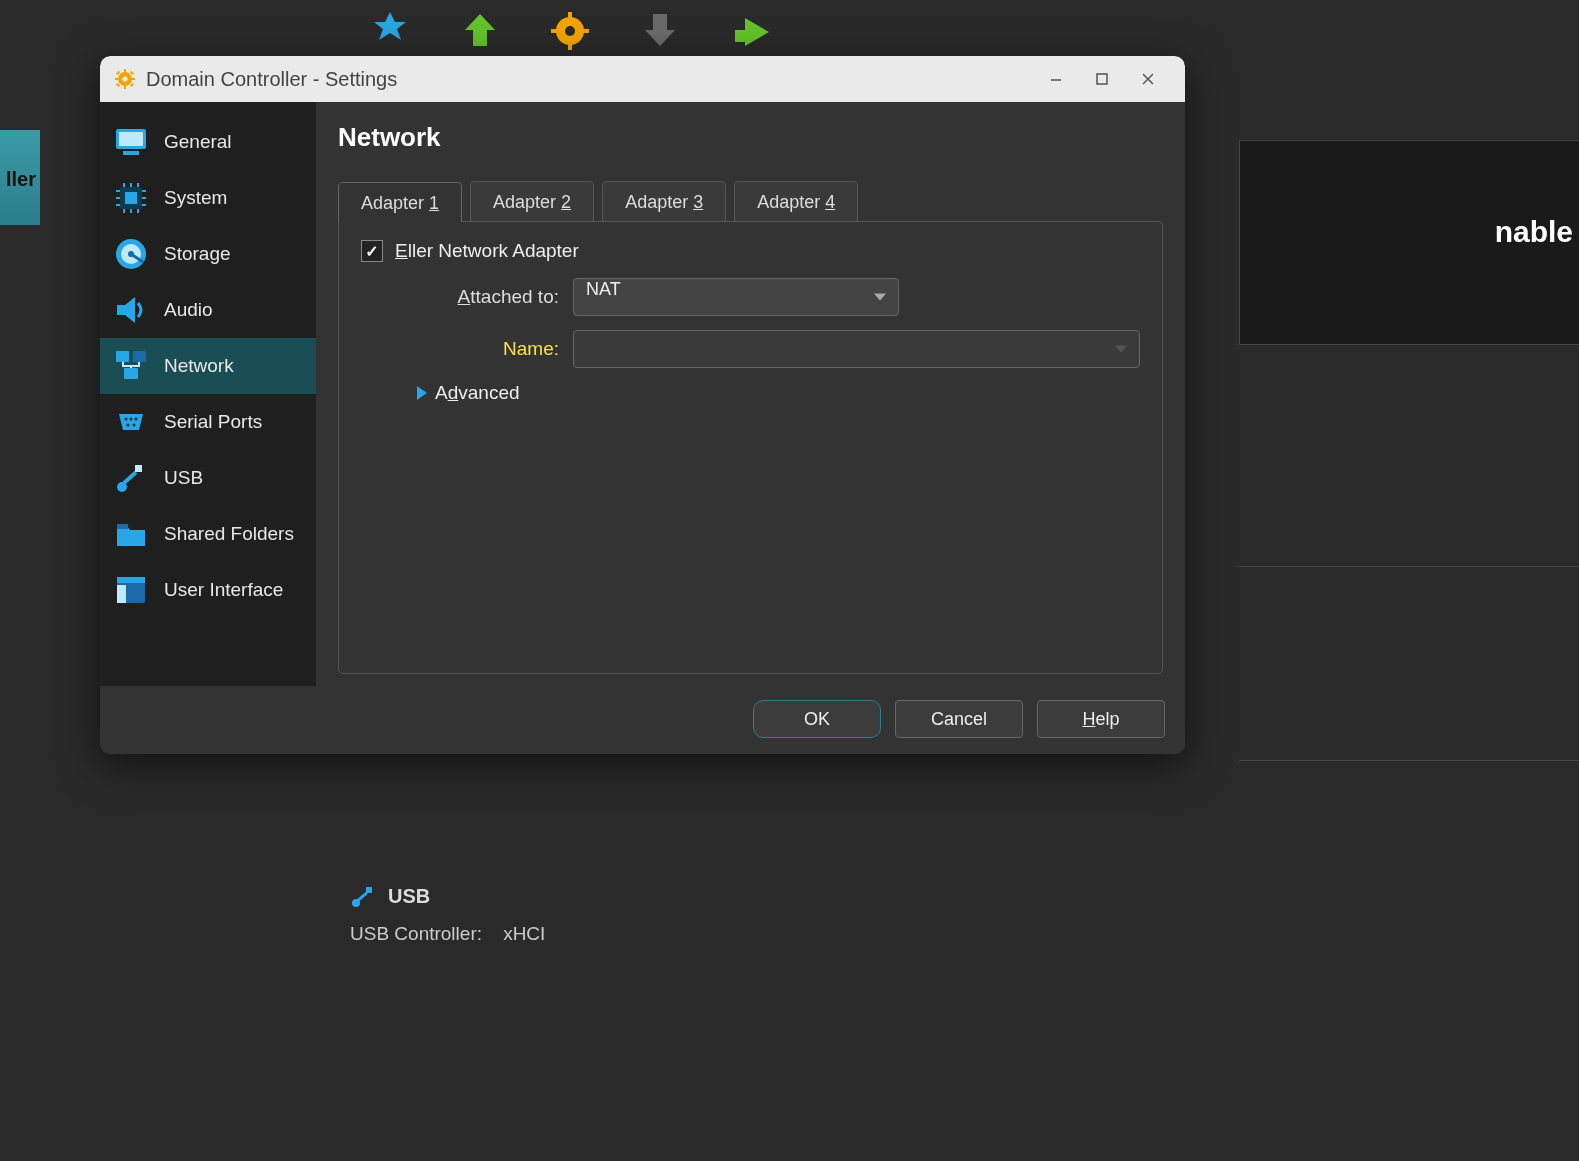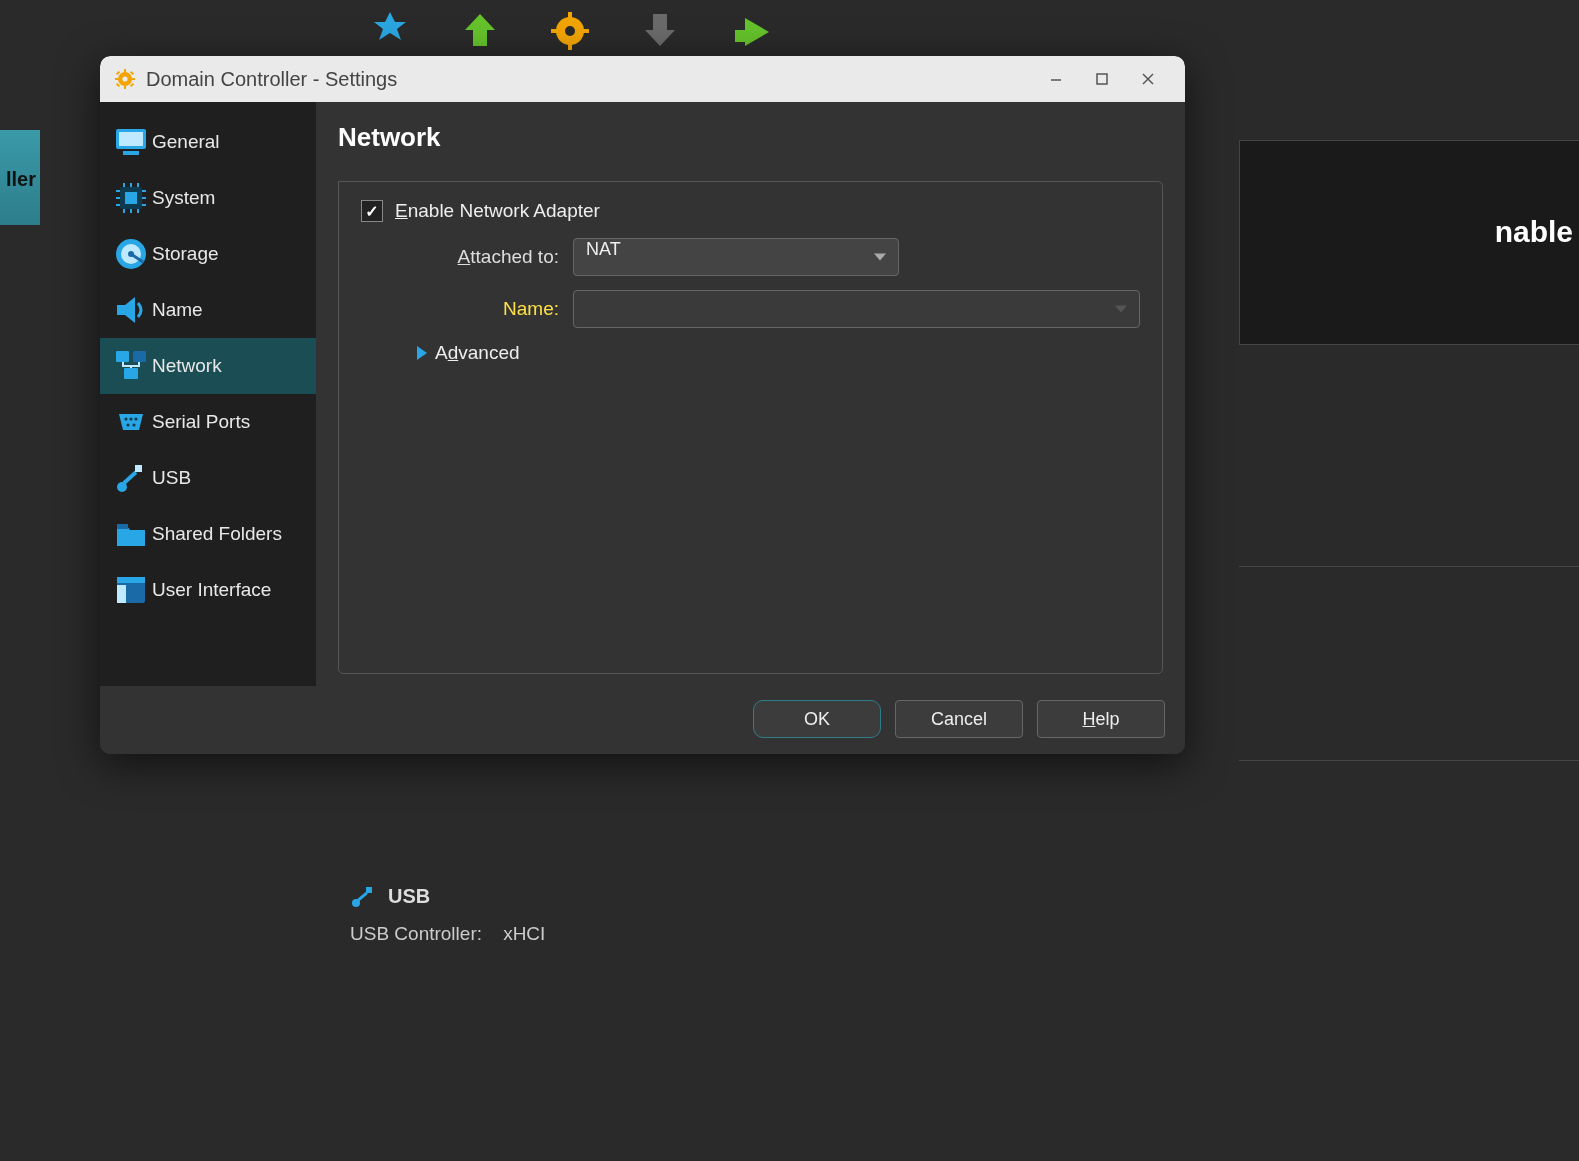--- a/index.html
+++ b/index.html
@@ -103,21 +103,21 @@
 .sidebar {
   width: 216px;
   background: #1f1f1f;
   padding-top: 12px;
   display: flex; flex-direction: column;
 }
 .sidebar-item {
   display: flex; align-items: center;
   height: 56px;
   padding-left: 12px;
-  gap: 2px;
+  gap: 14px;
   cursor: pointer;
   color: #e8e8e8;
   font-size: 19px;
 }
 .sidebar-item .sicon { width: 38px; height: 38px; display:flex; align-items:center; justify-content:center; }
 .sidebar-item.selected { background: #1a4d54; }
 
 .main {
   flex: 1;
   padding: 20px 22px 12px 22px;
@@ -377,21 +377,21 @@
         <span>Storage</span>
       </div>
 
       <div class="sidebar-item">
         <span class="sicon">
             <svg width="36" height="36" viewBox="0 0 36 36">
               <polygon points="4,13 12,13 22,5 22,31 12,23 4,23" fill="#29a6e6"></polygon>
               <path d="M25 11 Q31 18 25 25" stroke="#29a6e6" stroke-width="3" fill="none"></path>
             </svg>
           </span>
-        <span>Name</span>
+        <span>Audio</span>
       </div>
 
       <div class="sidebar-item selected">
         <span class="sicon">
             <svg width="36" height="36" viewBox="0 0 36 36">
               <rect x="3" y="3" width="13" height="11" rx="1" fill="#29a6e6"></rect>
               <rect x="20" y="3" width="13" height="11" rx="1" fill="#1a6aa8"></rect>
               <rect x="11" y="20" width="14" height="11" rx="1" fill="#29a6e6"></rect>
               <path d="M10 14 L10 18 L26 18 L26 14 M18 18 L18 20" stroke="#bfe9ff" stroke-width="2" fill="none"></path>
             </svg>
@@ -443,25 +443,31 @@
             </svg>
           </span>
         <span>User Interface</span>
       </div>
 
     </div>
 
     <div class="main">
       <div class="page-title">Network</div>
 
+      <div class="tabs">
+        <div class="tab active"><span>Adapter </span><span class="uline">1</span></div>
+        <div class="tab"><span>Adapter </span><span class="uline">2</span></div>
+        <div class="tab"><span>Adapter </span><span class="uline">3</span></div>
+        <div class="tab"><span>Adapter </span><span class="uline">4</span></div>
+      </div>
 
       <div class="tab-panel">
         <div class="row">
           <div class="chk">✓</div>
-          <span class="chk-label"><span class="u">E</span><span>nable Network Adapter</span></span>
+          <span class="chk-label"><span class="u">E</span><span>ller Network Adapter</span></span>
         </div>
 
         <div class="form-row">
           <div class="form-label"><span class="u">A</span><span>ttached to:</span></div>
           <div class="select" style="width:326px">
             <span>NAT</span>
             <span class="caret"></span>
           </div>
         </div>
 

